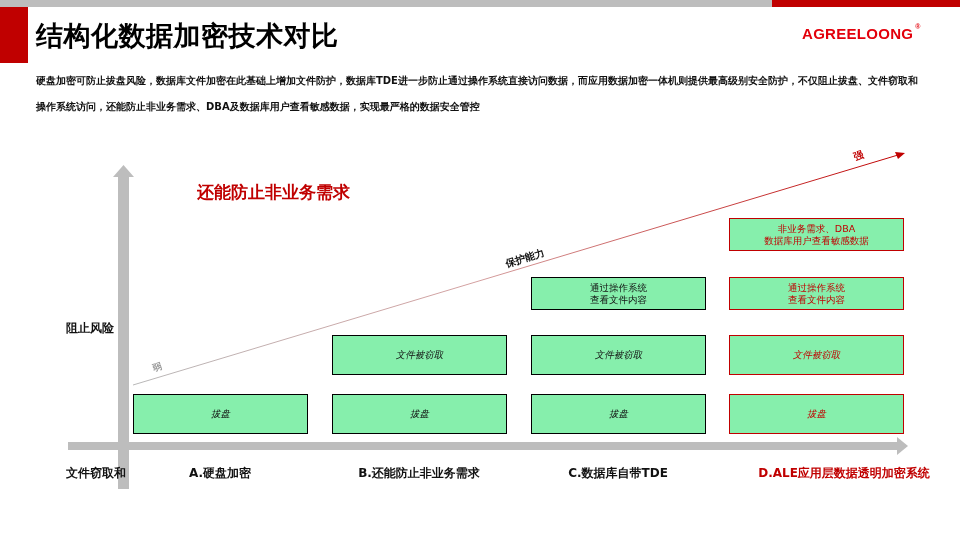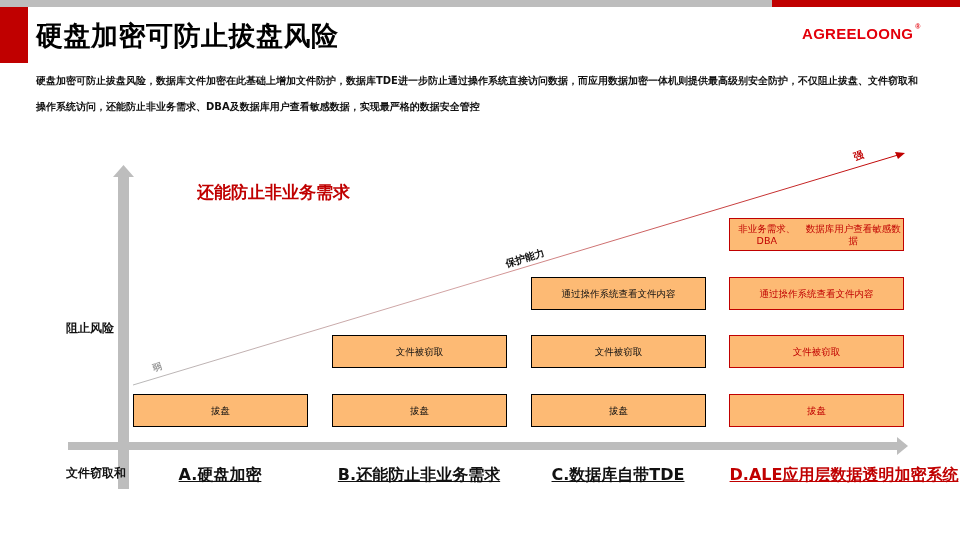--- a/index.html
+++ b/index.html
@@ -16,37 +16,37 @@
 
     .desc { position: absolute; left: 36px; width: 900px; font-size: 10px; font-weight: bold; color: #111; white-space: nowrap; }
     .desc.l1 { top: 74px; }
     .desc.l2 { top: 100px; }
 
     svg.diagram { position: absolute; left: 0; top: 0; width: 960px; height: 540px; }
 
     .axis-label { position: absolute; font-size: 12px; font-weight: bold; color: #111; white-space: nowrap; }
     .highlight-title { position: absolute; left: 197px; top: 181px; font-size: 17px; font-weight: bold; color: #c00000; white-space: nowrap; }
 
-    .box { position: absolute; width: 175px; border: 1px solid #000; background: #fdba74; display: flex; align-items: center; justify-content: center; font-size: 9.5px; line-height: 12px; color: #111; text-align: center; }
+    .box { position: absolute; width: 175px; border: 1px solid #000; background: #86efac; display: flex; flex-direction: column; align-items: center; justify-content: center; font-size: 9.5px; line-height: 12px; color: #111; text-align: center; }
     .box.red { border-color: #c00000; color: #c00000; }
-    .box.h1 { height: 33px; }
+    .box.h1 { height: 40px; font-style: italic; }
     .box.h2 { height: 33px; }
 
-    .cat-label { position: absolute; top: 465px; font-size: 16px; font-weight: bold; color: #111; white-space: nowrap; transform: translateX(-50%); text-decoration: underline; }
+    .cat-label { position: absolute; top: 465px; font-size: 12px; font-weight: bold; color: #111; white-space: nowrap; transform: translateX(-50%); }
     .cat-label.red { color: #c00000; }
 
     .rot-label { position: absolute; font-size: 10px; font-weight: bold; white-space: nowrap; transform-origin: left bottom; }
   </style>
 </head>
 <body>
 
 <div class="topbar-gray"></div>
 <div class="topbar-red"></div>
 <div class="title-accent"></div>
-<div class="page-title">硬盘加密可防止拔盘风险</div>
+<div class="page-title">结构化数据加密技术对比</div>
 <div class="brand"><span>AGREELOONG</span><sup>®</sup></div>
 
 <div class="desc l1">硬盘加密可防止拔盘风险，数据库文件加密在此基础上增加文件防护，数据库TDE进一步防止通过操作系统直接访问数据，而应用数据加密一体机则提供最高级别安全防护，不仅阻止拔盘、文件窃取和</div>
 <div class="desc l2">操作系统访问，还能防止非业务需求、DBA及数据库用户查看敏感数据，实现最严格的数据安全管控</div>
 
 <svg class="diagram" viewBox="0 0 960 540">
   <defs>
     <linearGradient id="trendGrad" x1="0" y1="0" x2="1" y2="0">
       <stop offset="0" stop-color="#b8b8b8"></stop>
       <stop offset="0.45" stop-color="#d4a0a0"></stop>

